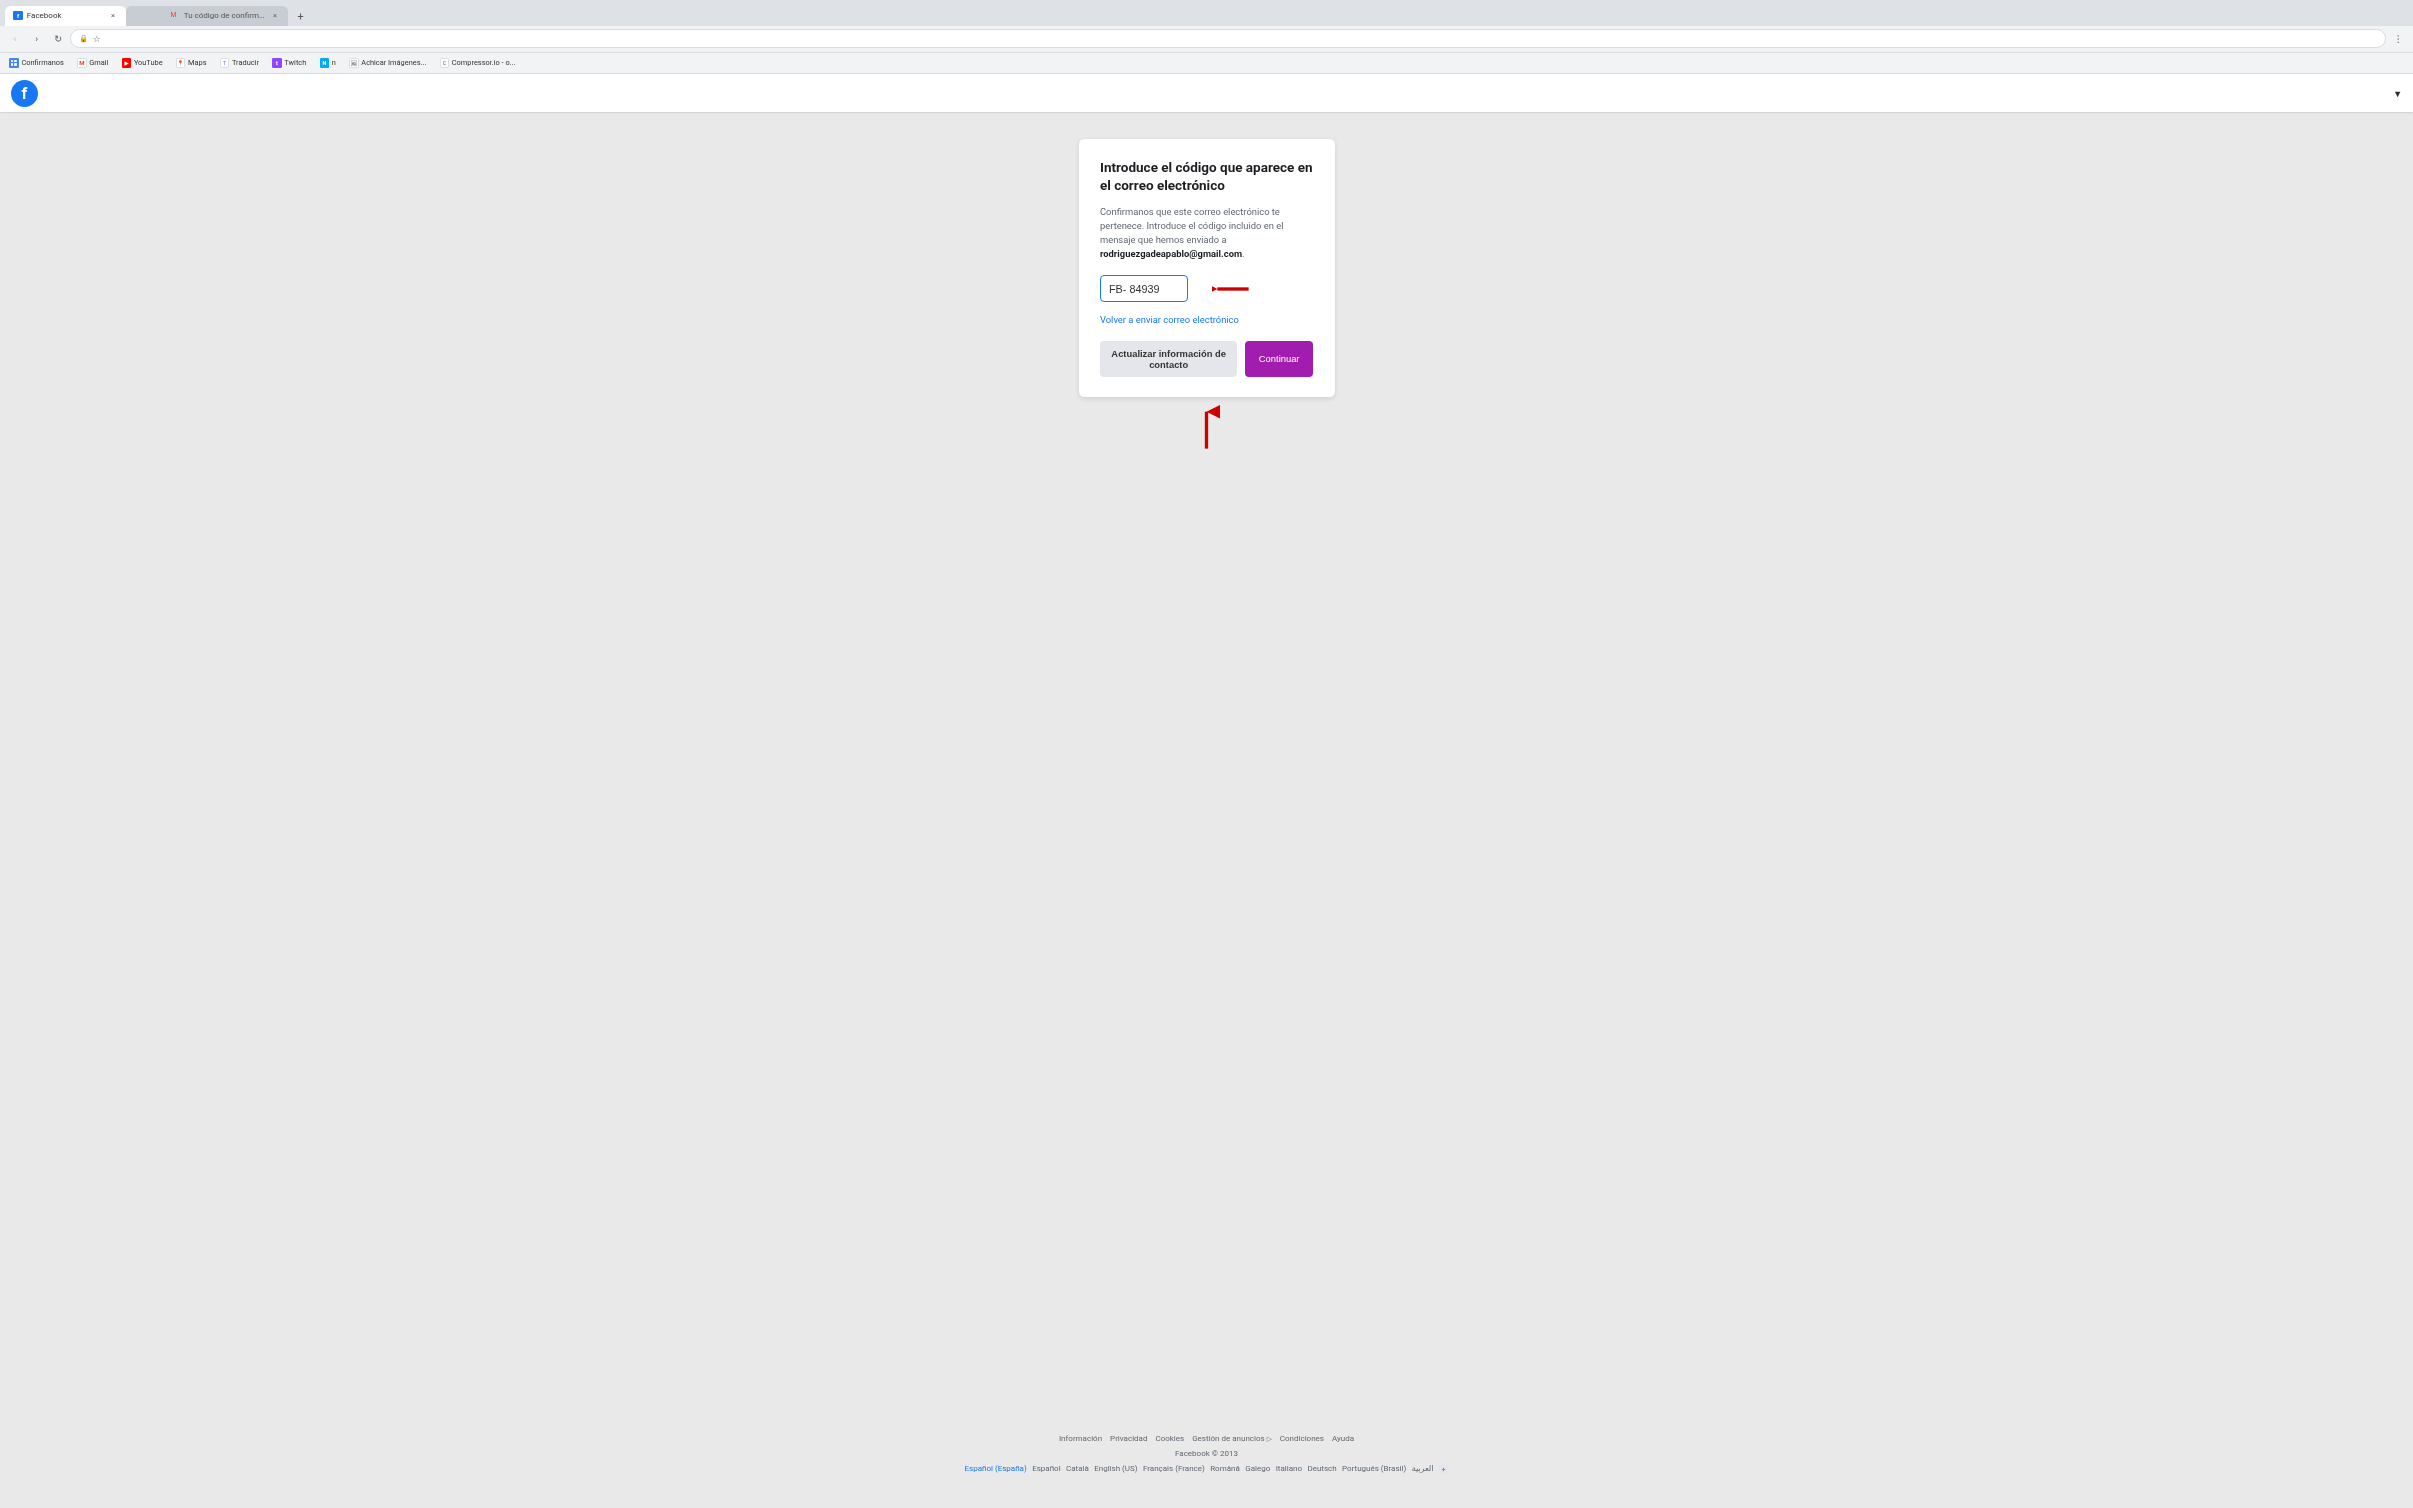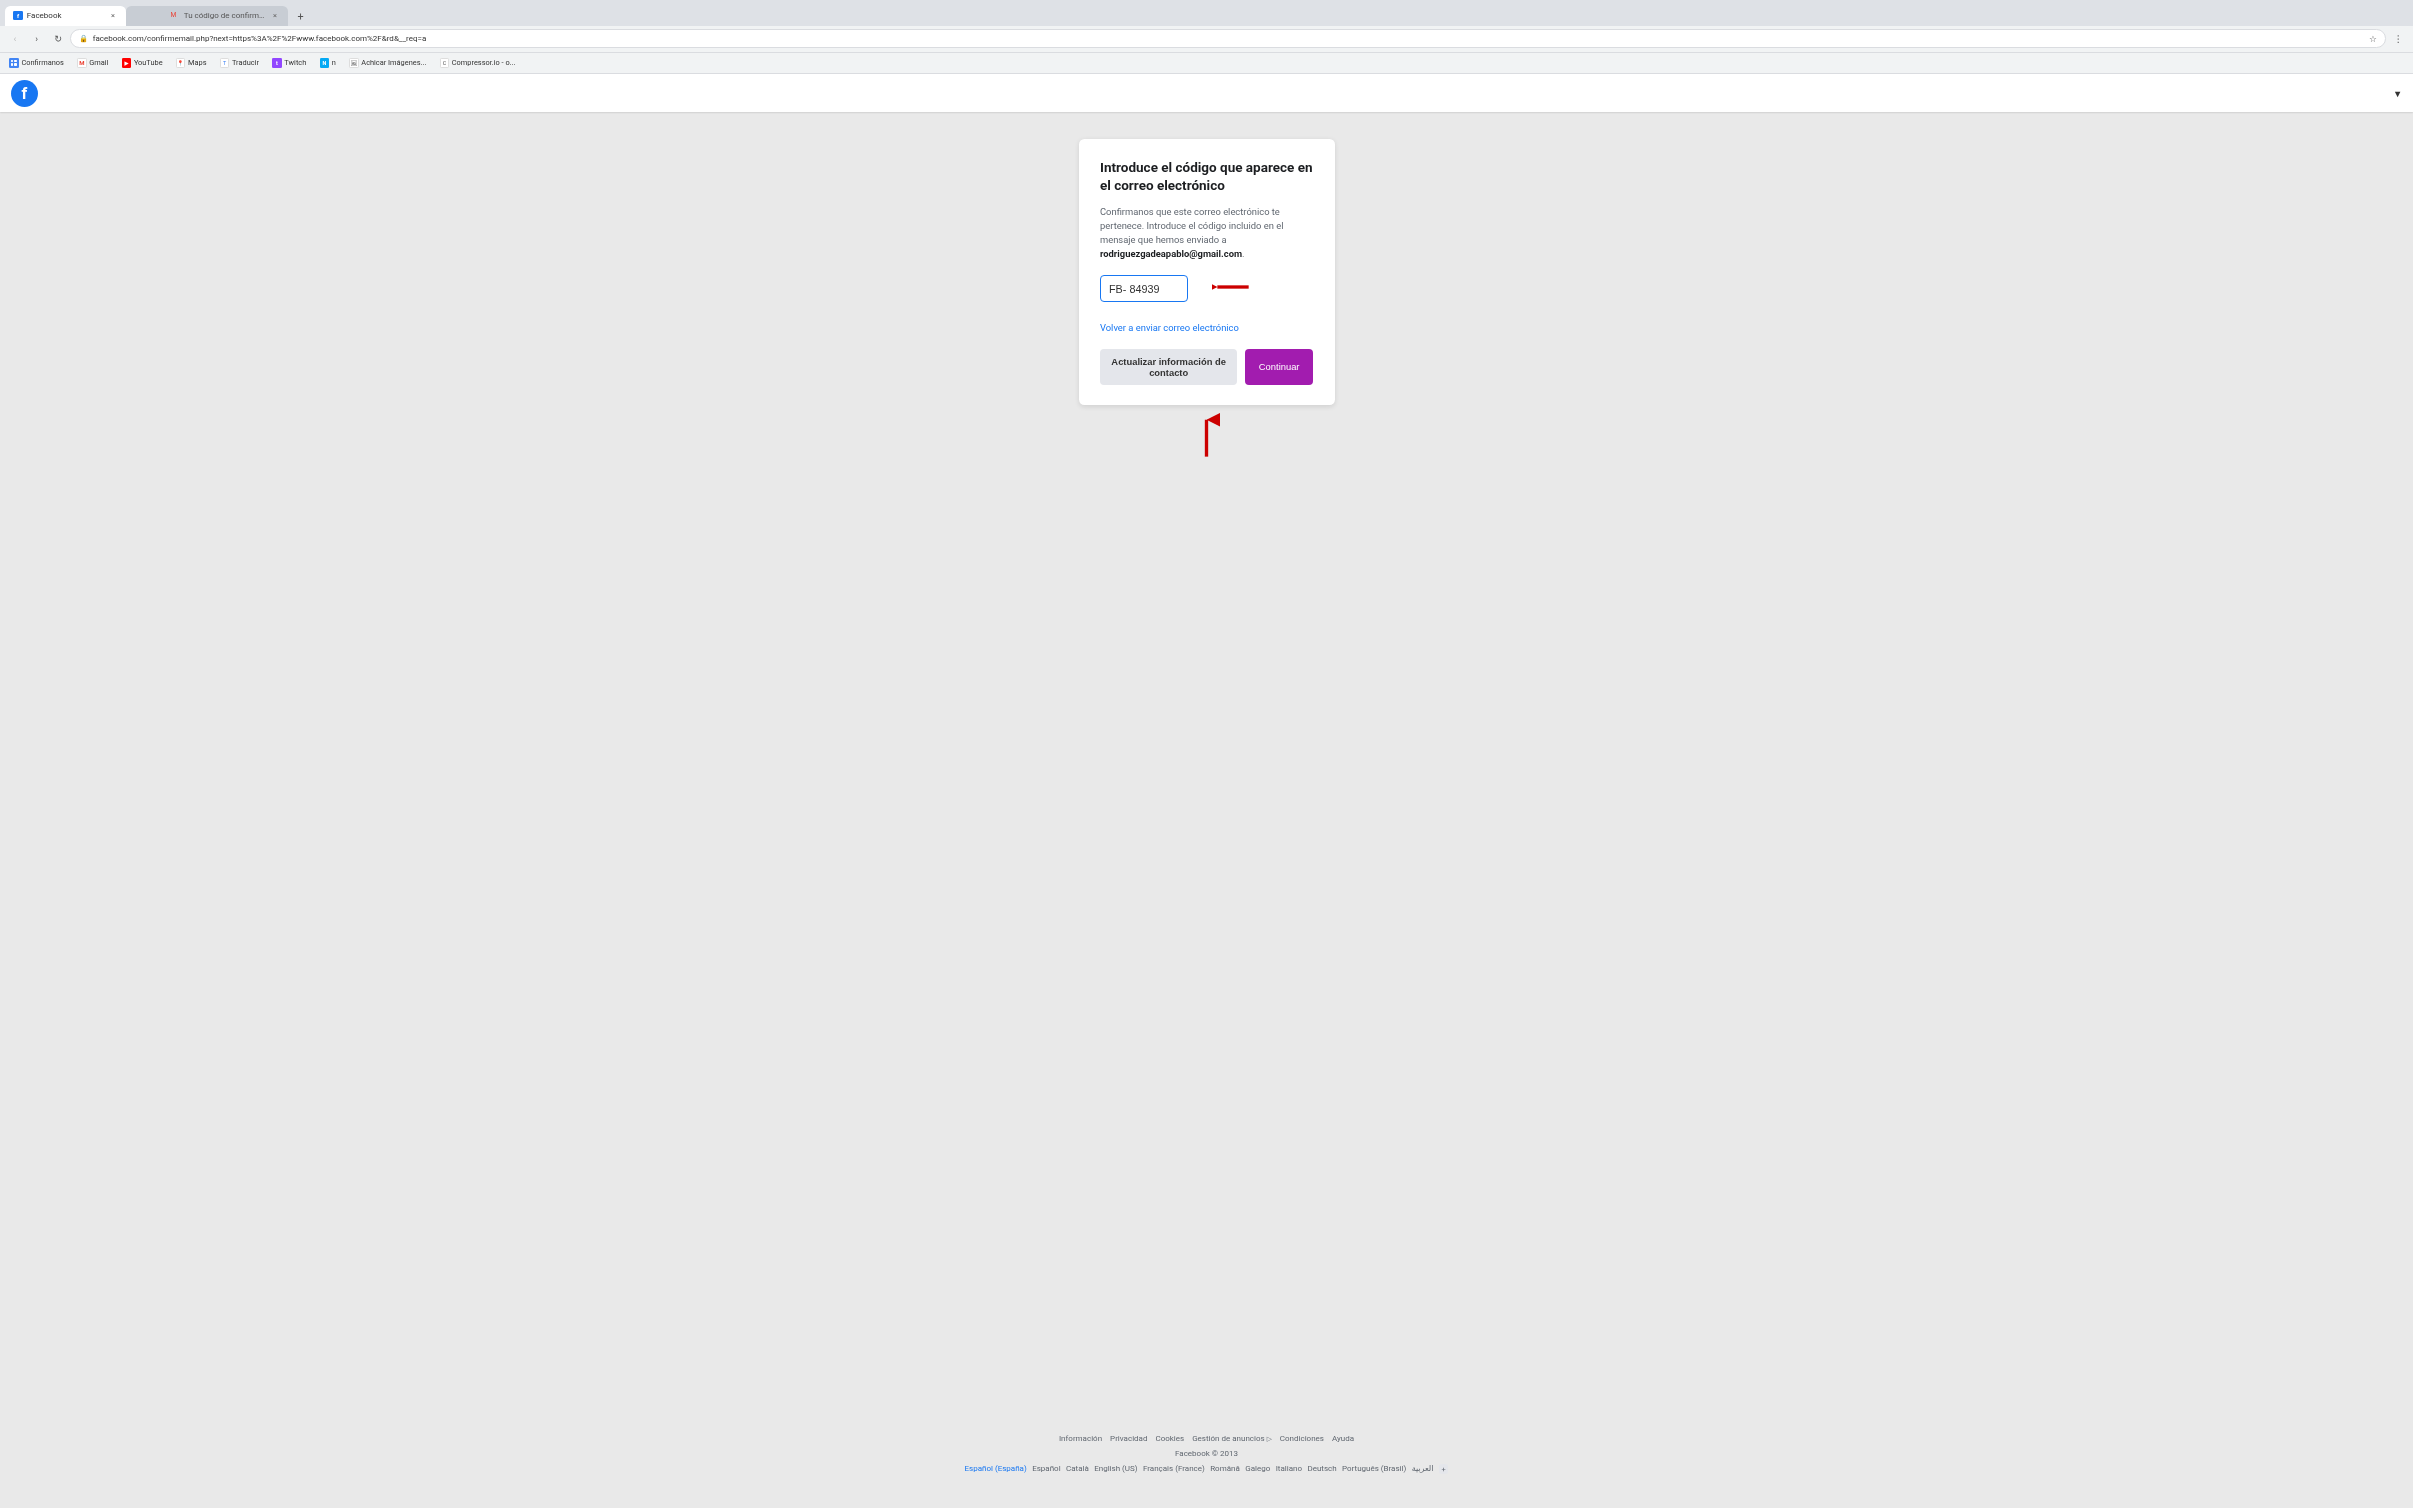--- a/index.html
+++ b/index.html
@@ -39,21 +39,21 @@
 
     
     .main-content { flex: 1; display: flex; flex-direction: column; align-items: center; padding: 27px 13.5px; width: 100%; }
 
     
     .card { background: white; border-radius: 5.4px; padding: 20px 21.5px; width: 256px; box-shadow: 0 1.3px 5.4px rgba(0,0,0,0.1); position: relative; }
     .card-title { font-size: 13.5px; font-weight: bold; color: #1c1e21; margin-bottom: 10.8px; line-height: 1.3; }
     .card-desc { font-size: 9.4px; color: #606770; line-height: 1.5; margin-bottom: 13.5px; }
     .card-desc strong { color: #1c1e21; }
 
-    .input-row { display: flex; align-items: center; gap: 24px; margin-bottom: 20px; }
+    .input-row { display: flex; align-items: flex-end; gap: 24px; margin-bottom: 12px; }
     .code-input-wrap { position: relative; }
     .code-input { border: 1.3px solid #1877f2; border-radius: 4px; padding: 6.7px 8px; font-size: 10.8px; color: #333; width: 88px; outline: none; }
 
     .resend-link { color: #1877f2; font-size: 9.4px; text-decoration: none; cursor: pointer; display: block; margin-bottom: 16px; }
 
     .card-actions { display: flex; gap: 8px; justify-content: flex-end; margin-top: 5.4px; }
     .btn-update { background: #e4e6eb; color: #333; border: none; border-radius: 4px; padding: 6.7px 10.8px; font-size: 9.4px; font-weight: 600; cursor: pointer; }
     .btn-continue { background: #a21caf; color: white; border: none; border-radius: 4px; padding: 6.7px 13.5px; font-size: 9.4px; font-weight: 400; cursor: pointer; }
 
     
@@ -94,21 +94,20 @@
     </div>
     <div class="new-tab-btn">+</div>
   </div>
 
   <div class="toolbar">
     <div class="nav-btn disabled">‹</div>
     <div class="nav-btn">›</div>
     <div class="nav-btn">↻</div>
     <div class="address-bar">
       <span class="address-bar-lock">🔒</span>
-      <span class="address-text">facebook.com/confirmemail.php?next=https%3A%2F%2Fwww.facebook.com%2F&amp;rd&amp;__req=a</span>
       <span class="star-btn">☆</span>
     </div>
     <div class="menu-btn">⋮</div>
   </div>
 
   <div class="bookmarks-bar">
     <div class="bookmark-item">
       <div class="bookmark-icon bm-apps" style="display:grid;grid-template-columns:1fr 1fr;gap:0.7px;padding:1.3px;">
         <div style="width:2.7px;height:2.7px;background:white;border-radius:0.7px;"></div>
         <div style="width:2.7px;height:2.7px;background:white;border-radius:0.7px;"></div>

